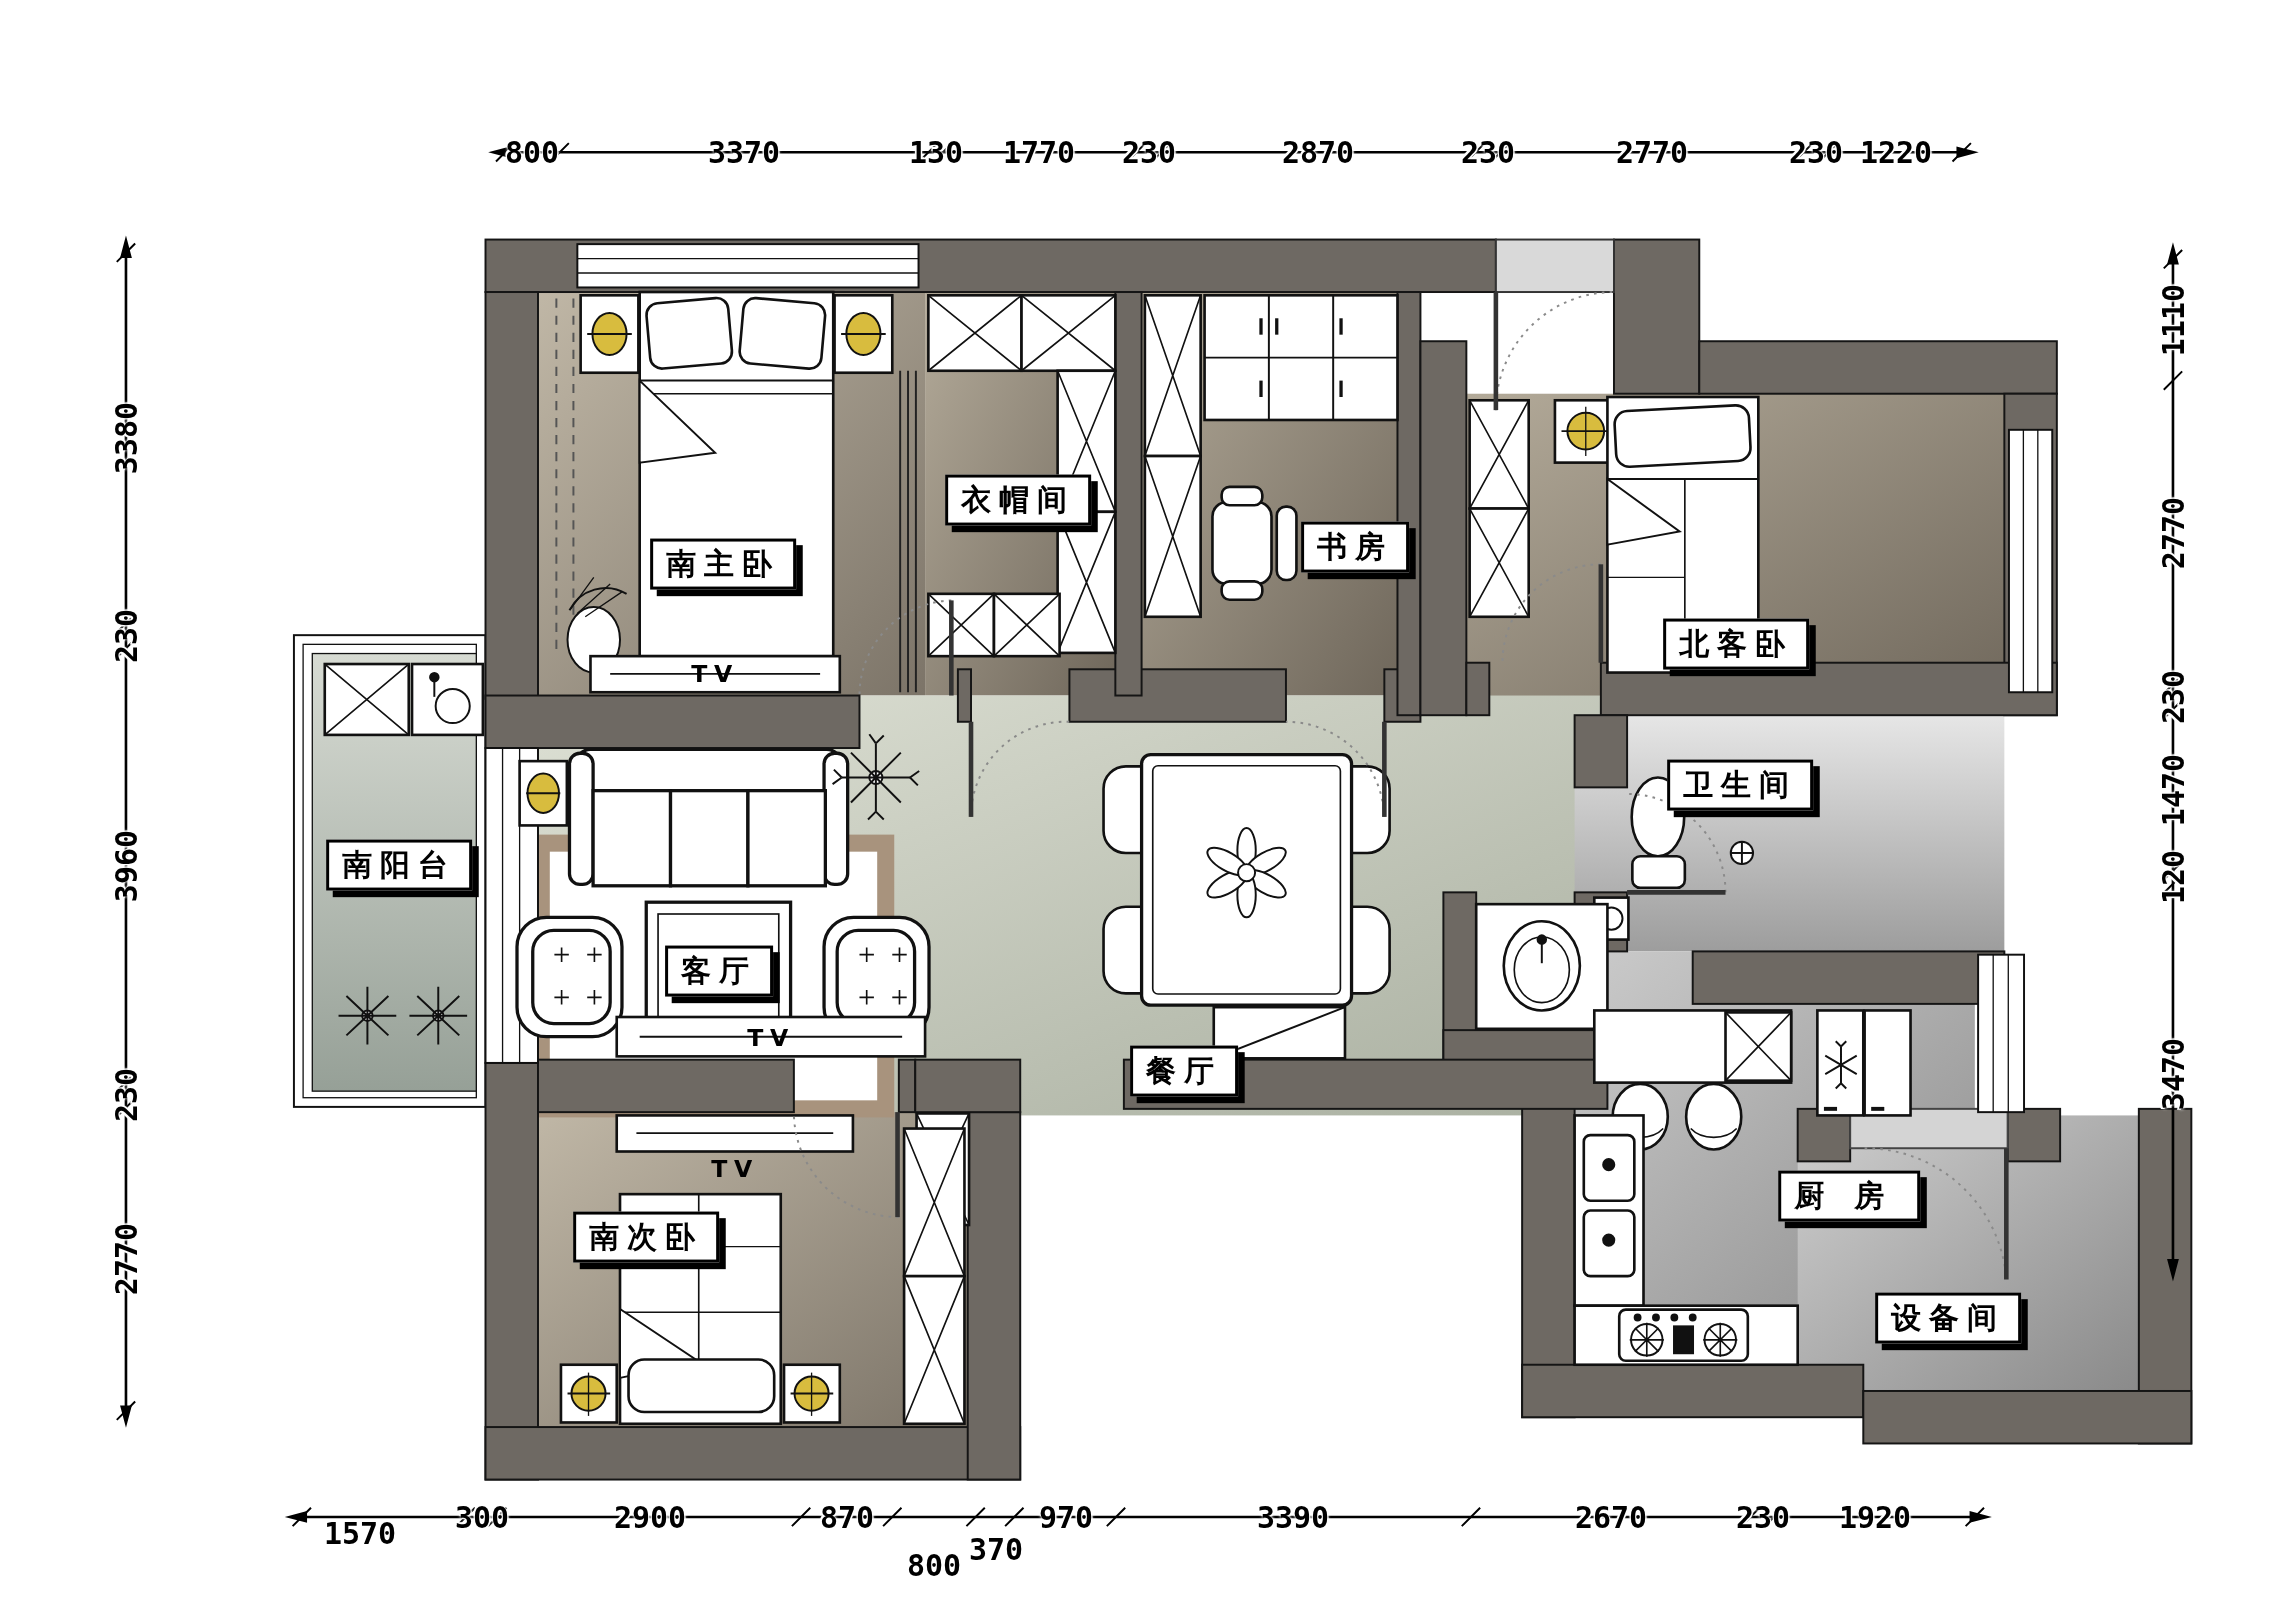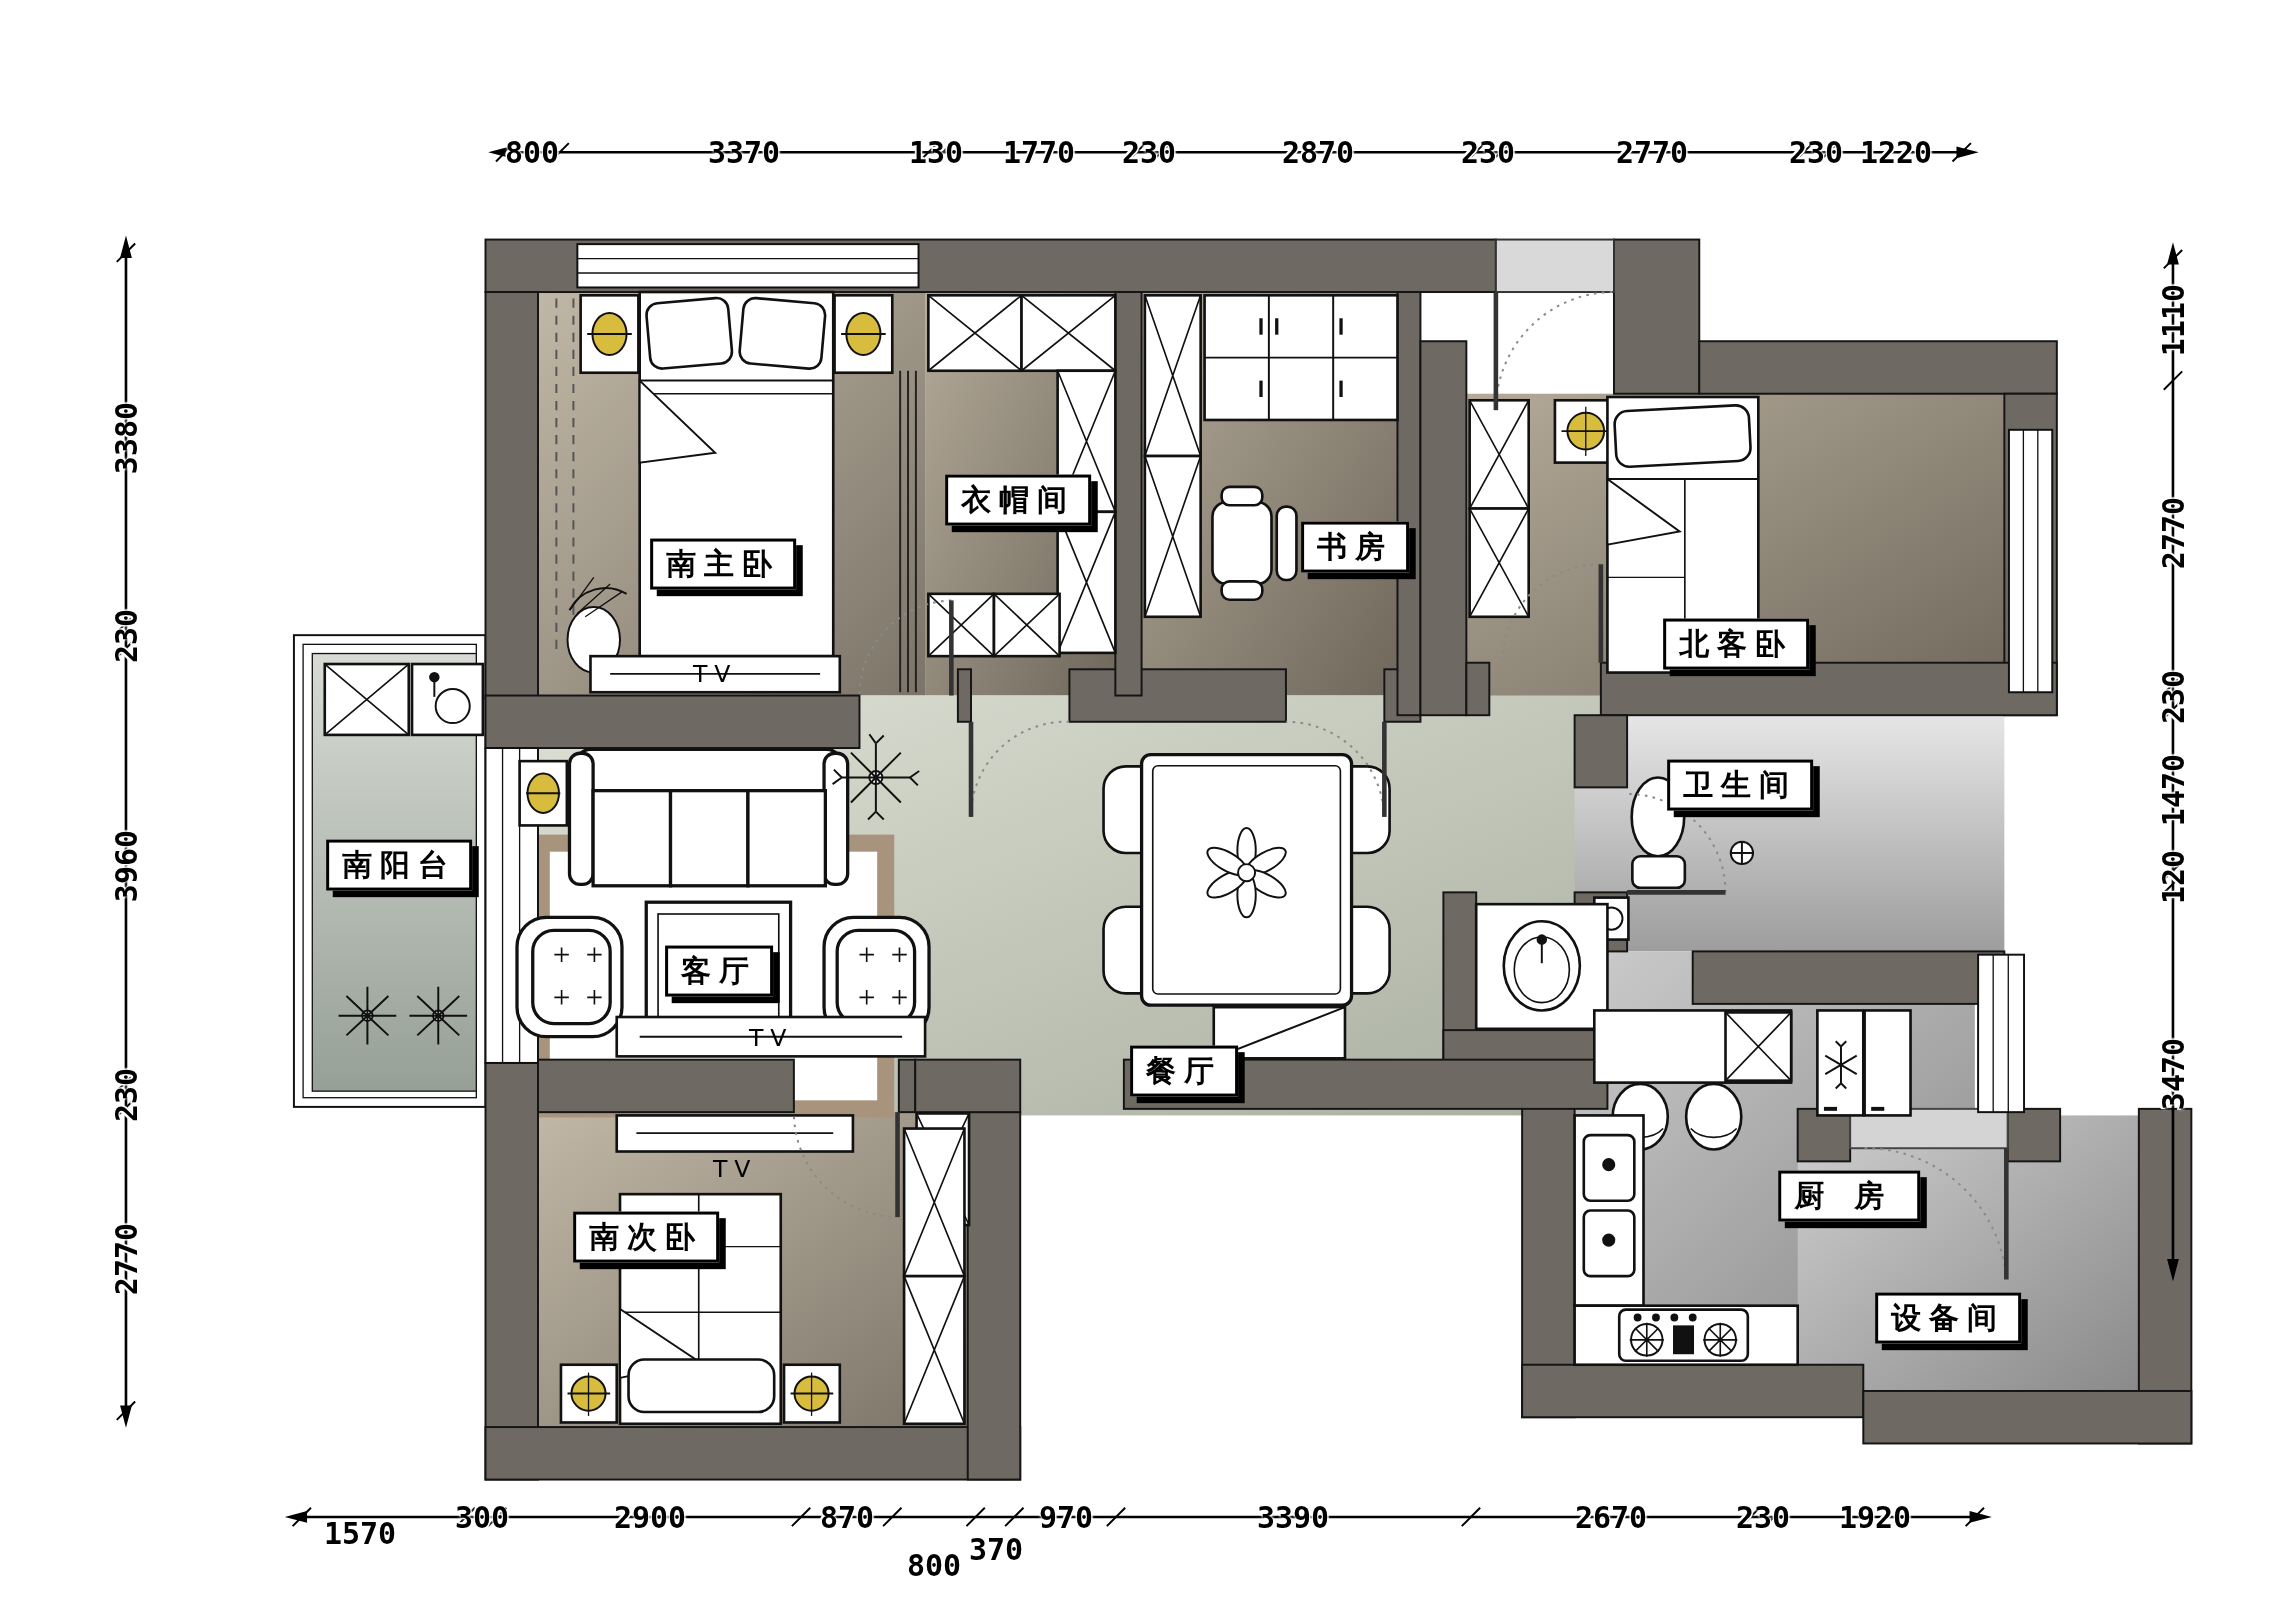--- a/index.html
+++ b/index.html
@@ -15,21 +15,21 @@
   .room-label.wide{letter-spacing:30px;padding-right:2.6px;}
   .dim{
     position:absolute;transform:translate(-50%,-50%);
     font-family:"DejaVu Sans Mono","Liberation Mono",monospace;
     font-size:30px;font-weight:bold;color:#000;white-space:nowrap;z-index:4;
     text-shadow:0 0 3.3px #fff,0 0 3.3px #fff,1.3px 1.3px 0 #fff,-1.3px -1.3px 0 #fff;
   }
   .dim.vert{transform:translate(-50%,-50%) rotate(-90deg);}
   .tv-label{
     position:absolute;transform:translate(-50%,-50%);
-    font-size:23.6px;font-weight:normal;color:#000;letter-spacing:6.6px;z-index:5;
+    font-size:23.6px;font-weight:bold;color:#000;letter-spacing:6.6px;z-index:5;
   }
 </style>
 </head>
 <body>
 
 <div class="stage">
 
 <svg width="2295" height="1601" viewBox="0 0 3498 2440">
   <defs>
     <linearGradient id="gTan" x1="0" y1="0" x2="1" y2="1">

